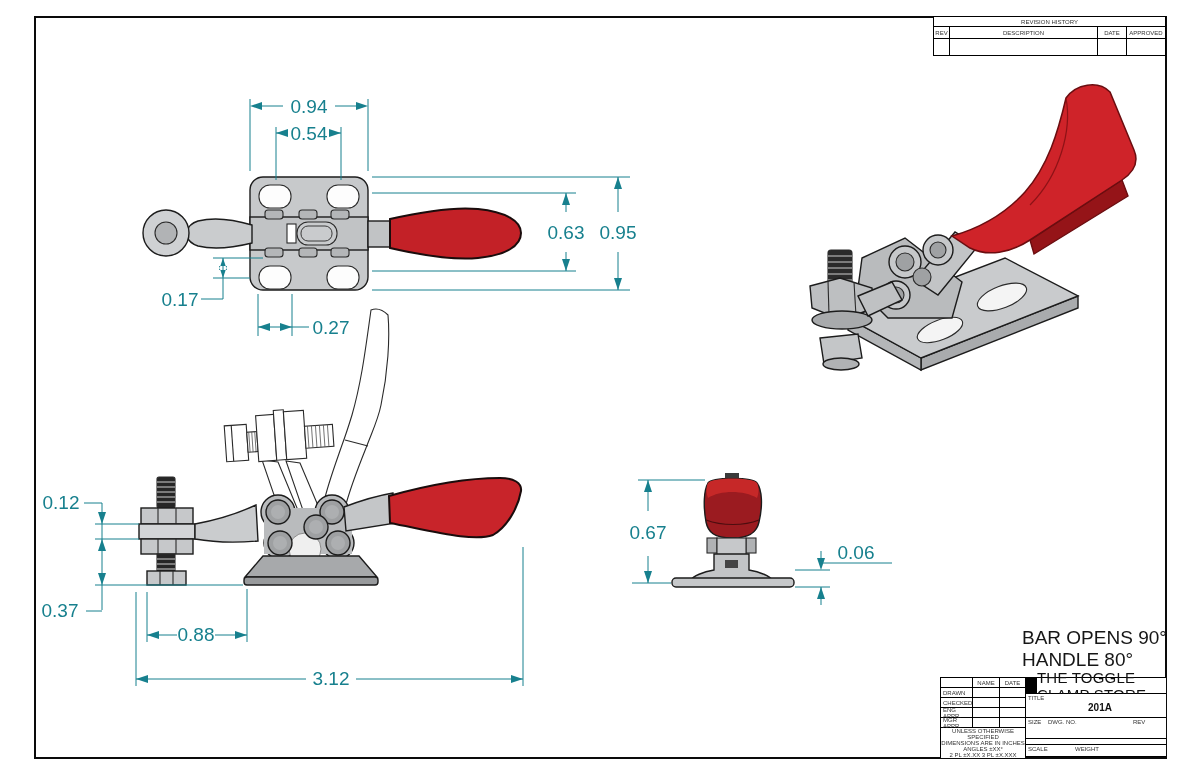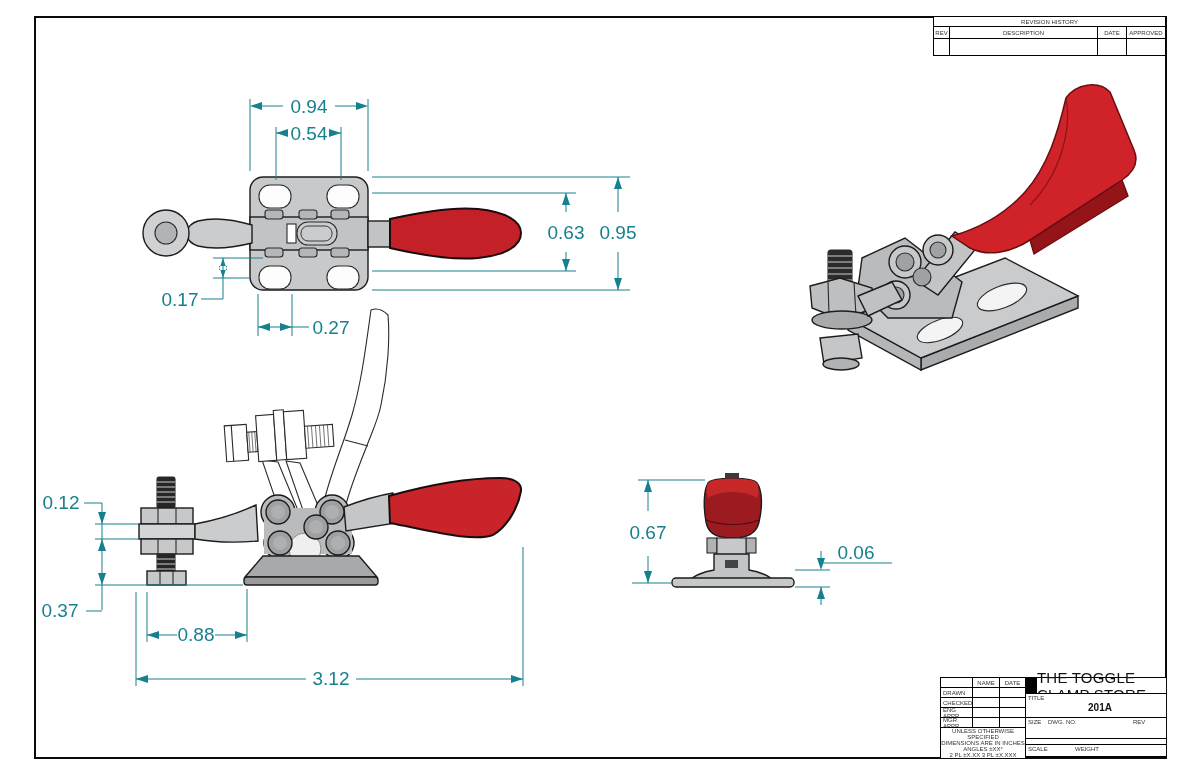--- a/index.html
+++ b/index.html
@@ -254,20 +254,24 @@
       <polygon points="810,286 840,278 872,288 874,308 842,320 812,308" fill="#BDBFC1" class="ol"></polygon>
       <line x1="828" y1="281" x2="829" y2="315" class="thin"></line>
       <line x1="854" y1="282" x2="856" y2="316" class="thin"></line>
       <ellipse cx="842" cy="320" rx="30" ry="9" fill="#A8AAAC" class="ol"></ellipse>
       <path d="M 858 296 L 892 282 L 902 300 L 868 316 Z" fill="#BFC1C3" class="ol"></path>
       <polygon points="820,338 858,334 862,358 824,364" fill="#C4C6C8" class="ol"></polygon>
       <ellipse cx="841" cy="364" rx="18" ry="6" fill="#B0B2B4" class="ol"></ellipse>
     </g>
   </svg>
 
+  <div class="notes">
+    <div>BAR OPENS 90°</div>
+    <div>HANDLE 80°</div>
+  </div>
 
   <div class="tb">
     <div class="tb-left">
       <div></div>
       <div style="justify-content:center;padding-left:0;">NAME</div>
       <div style="justify-content:center;padding-left:0;">DATE</div>
 
       <div>DRAWN</div>
       <div></div>
       <div></div>

